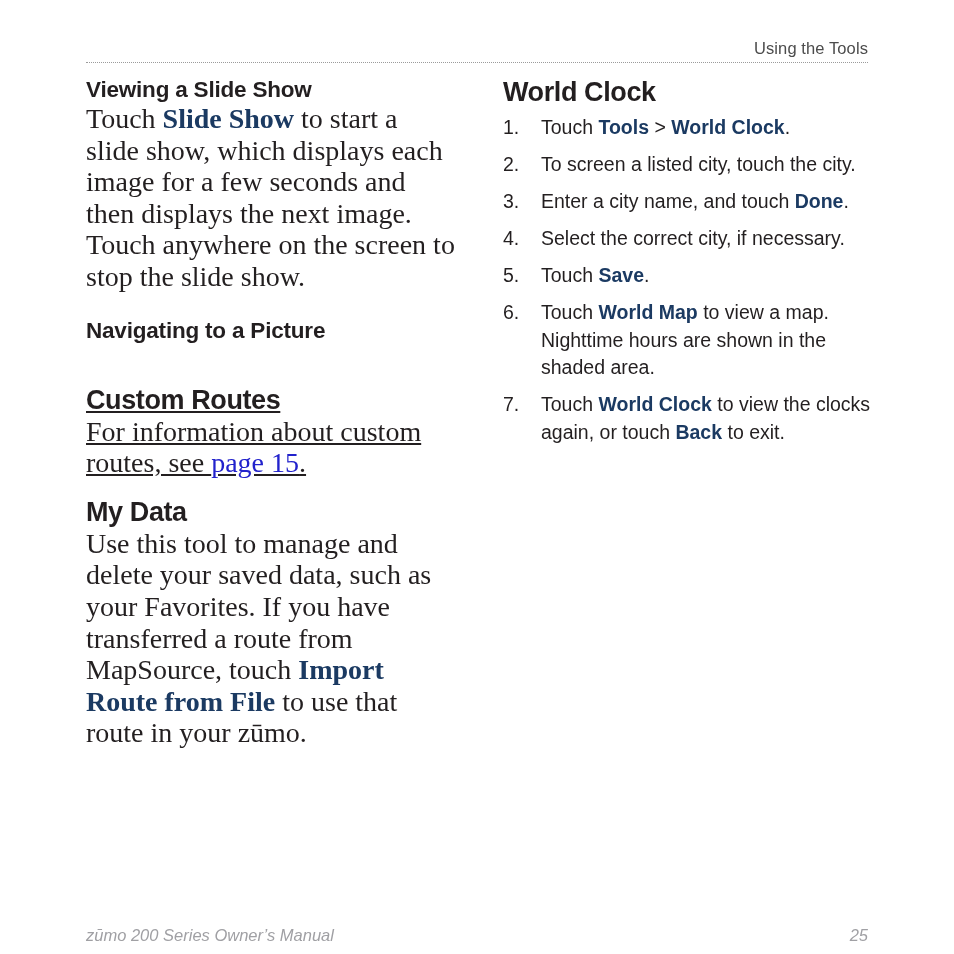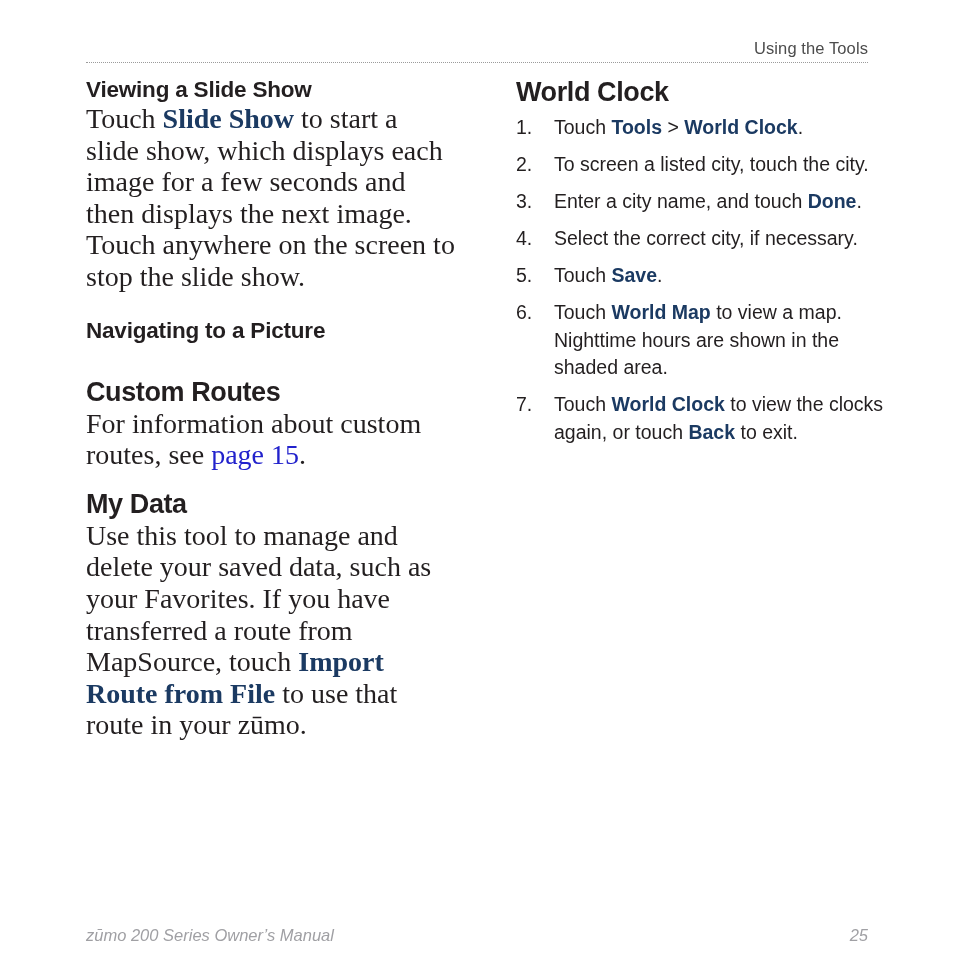--- a/index.html
+++ b/index.html
@@ -58,21 +58,21 @@
     top: 76px;
     width: 782px;
     height: 770px;
   }
   .col {
     position: absolute;
     top: 0;
     width: 370px;
   }
   .col-left  { left: 0; }
-  .col-right { left: 430px; }
+  .col-right { left: 417px; }
 
   
   h2.h-major {
     font-family: "Liberation Sans", sans-serif;
     font-weight: bold;
     font-size: 27px;
     line-height: 32px;
     color: #231f20;
     margin: 0;
     letter-spacing: -0.4px;
@@ -93,21 +93,21 @@
     font-size: 28px;
     line-height: 31.6px;
     color: #231f20;
     margin: 0;
   }
 
   
   .blk-after-h3 { margin-top: 3px; }
   .blk-after-h2 { margin-top: 3px; }
   .gap-sect-sm  { margin-top: 24px; }
-  .gap-sect-lg  { margin-top: 32px; }
+  .gap-sect-lg  { margin-top: 40px; text-decoration: underline; }
   .gap-sect-md  { margin-top: 17px; }
 
   
   .ui {              
     font-weight: bold;
     color: #1b3a62;
   }
   .xref {            
     color: #2222cc;
     text-decoration: none;

